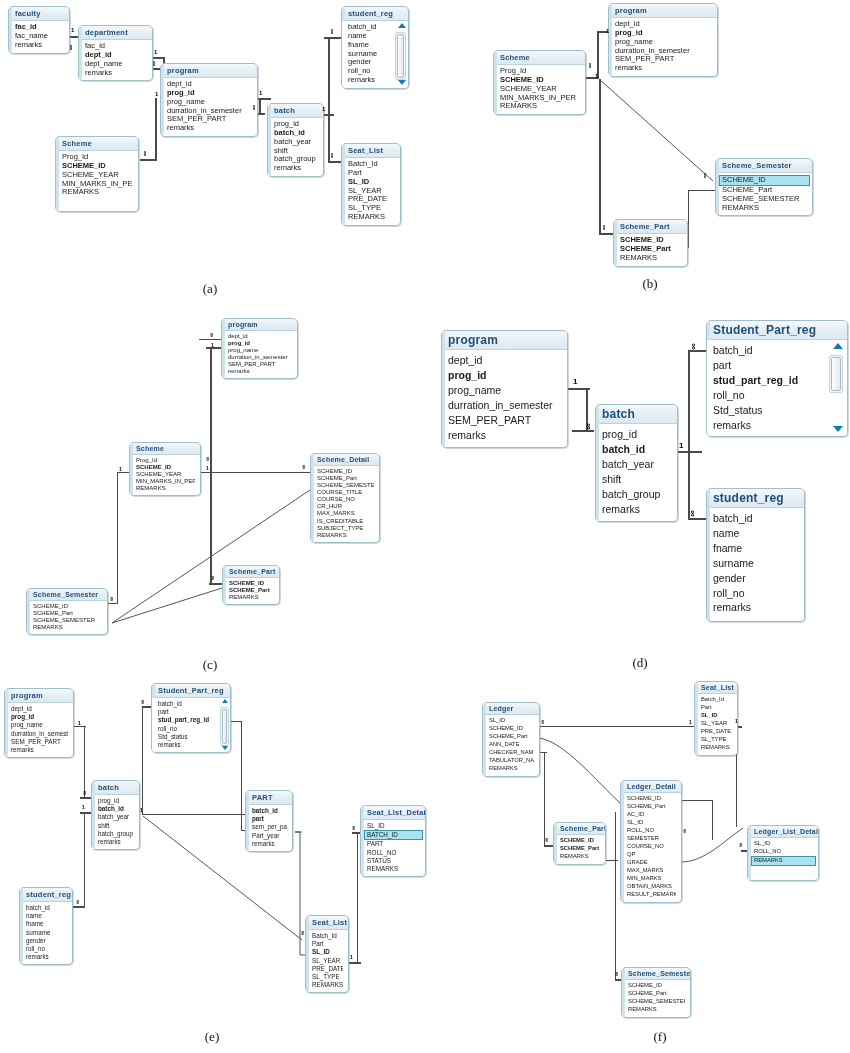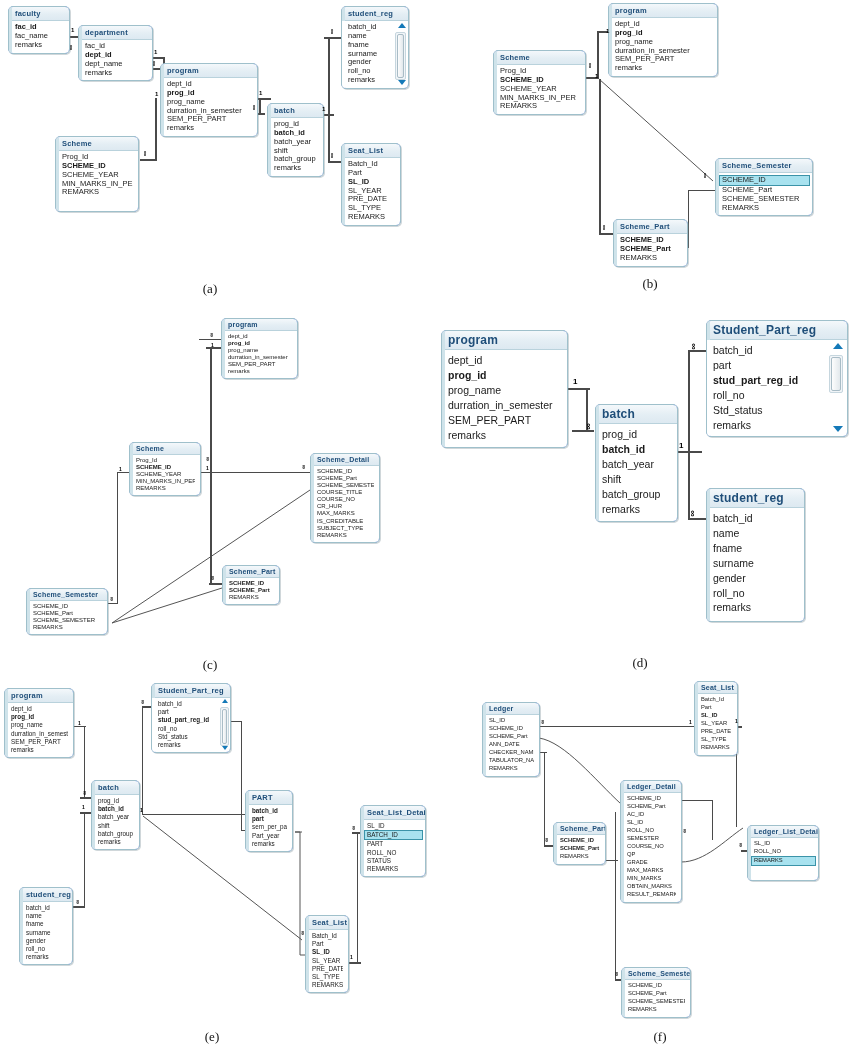--- a/index.html
+++ b/index.html
@@ -14,21 +14,21 @@
     width: 850px;
     height: 1053px;
     overflow: hidden;
     background: #fff;
   }
   .panel { position: absolute; }
 
   
   .ent {
     position: absolute;
-    background: #1d4ed8;
+    background: #f0abfc;
     border: 1px solid #9fc0cb;
     border-radius: 5px;
     box-shadow: 1px 1px 0 rgba(120,140,150,.35);
     overflow: hidden;
     z-index: 5;
   }
   .ent .hd {
     background: linear-gradient(to bottom, #f4f8fb 0%, #e4eef4 55%, #dde9f1 100%);
     border-bottom: 1px solid #b9d2dc;
     color: #1f4e79;

